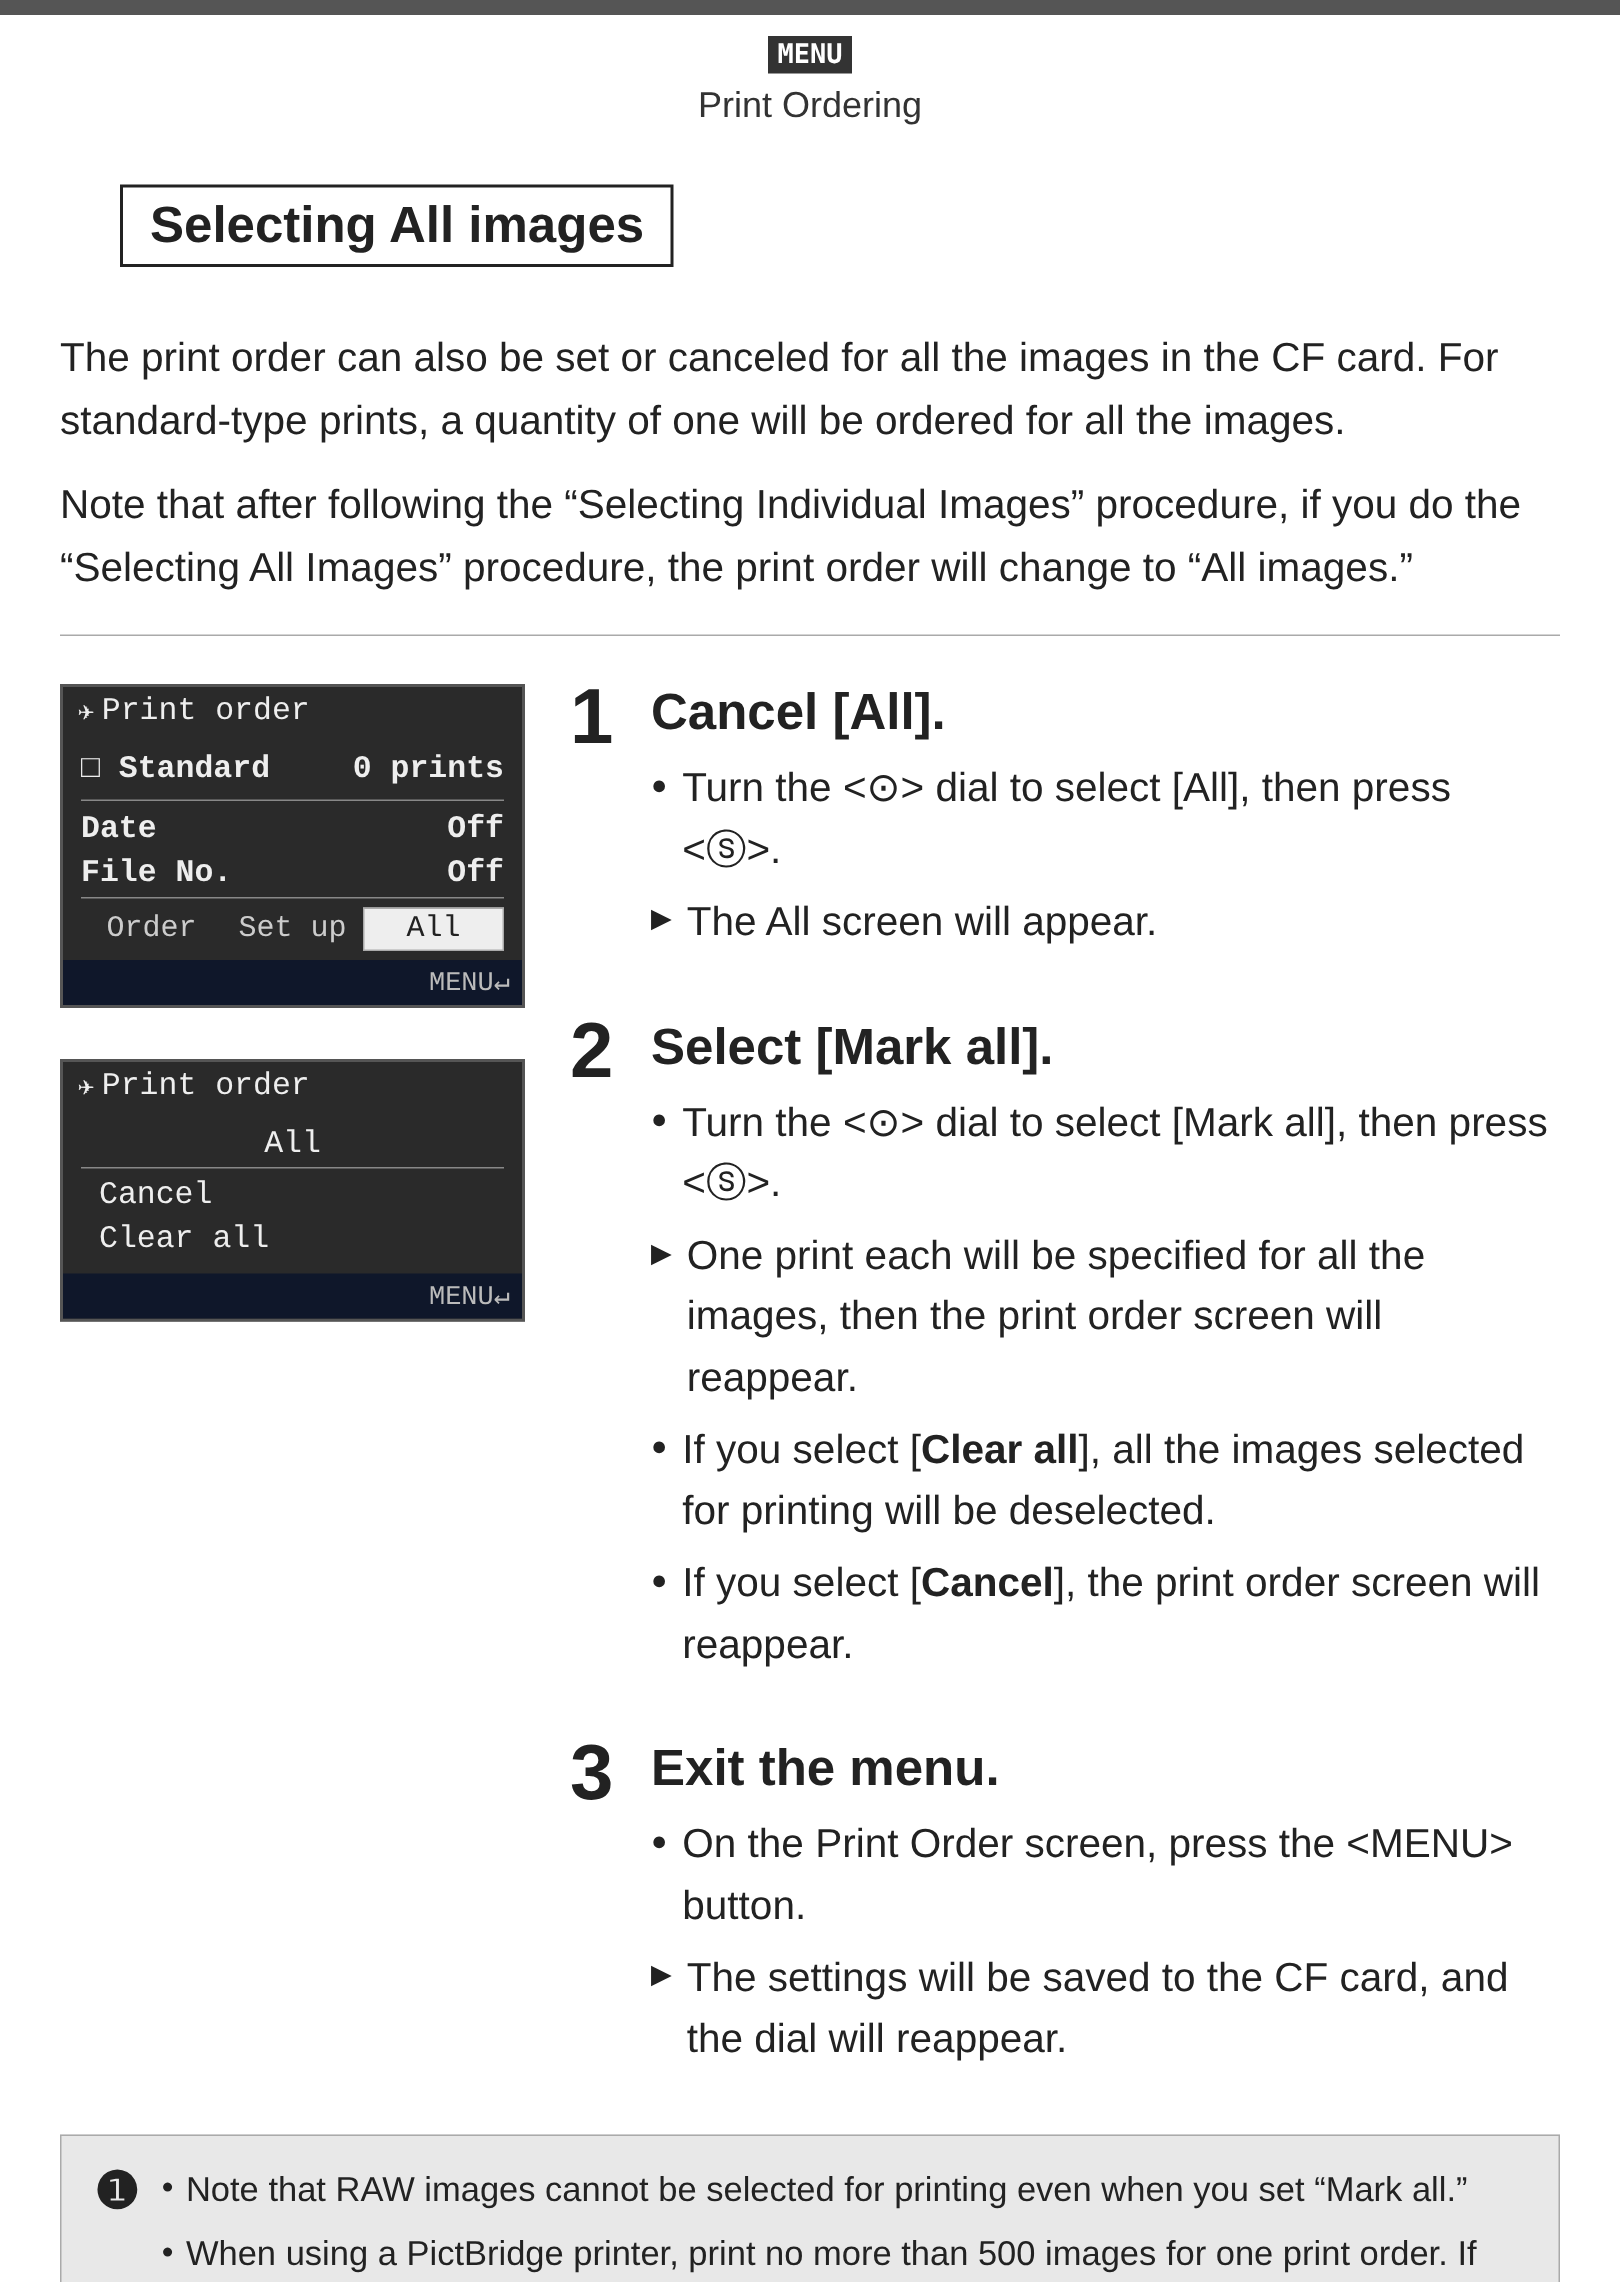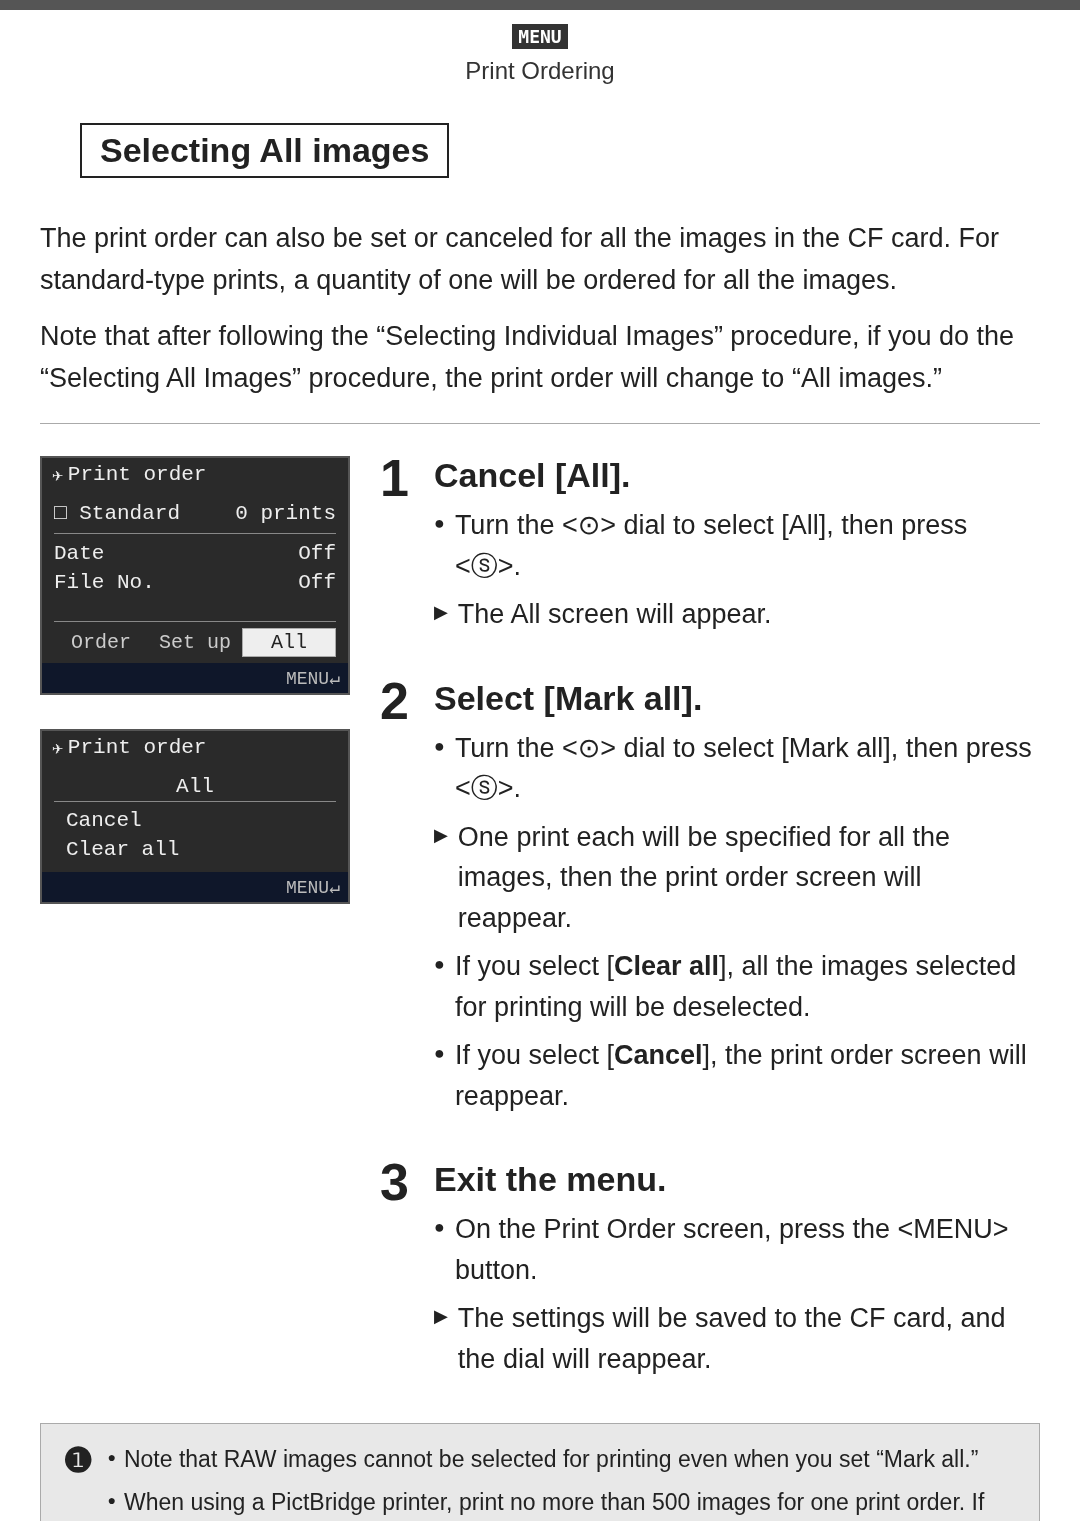--- a/index.html
+++ b/index.html
@@ -96,31 +96,32 @@
     .screen-body {
       background: #2a2a2a;
       padding: 8px 12px 6px 12px;
     }
     .screen-row {
       display: flex;
       justify-content: space-between;
       padding: 3px 0;
       font-size: 21px;
       color: #eee;
+      font-weight: bold;
     }
     .screen-row-label {
       color: #eee;
     }
     .screen-divider {
       border-top: 1px solid #888;
       margin: 5px 0;
     }
     .screen-tabs {
       display: flex;
-      margin-top: 24px;
+      margin-top: 1px;
       border-top: 1px solid #888;
       padding-top: 6px;
     }
     .screen-tab {
       flex: 1;
       text-align: center;
       font-size: 20px;
       color: #ccc;
       padding: 2px 0;
       border: 1px solid transparent;

